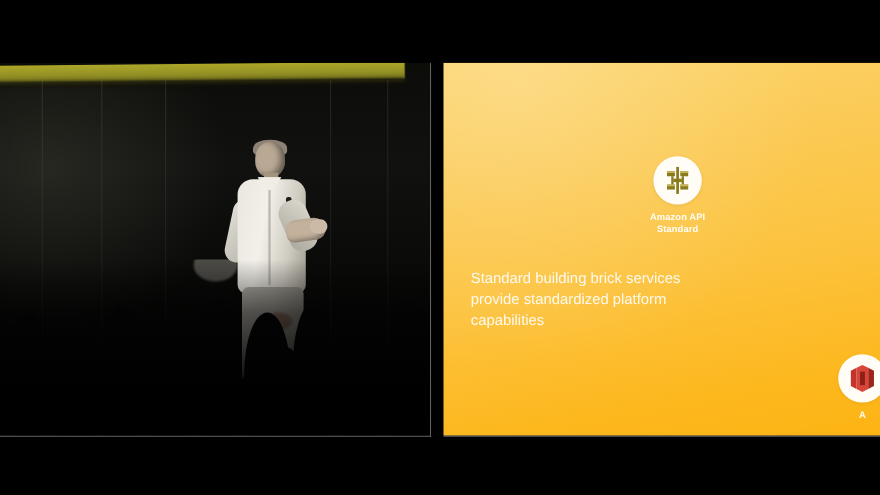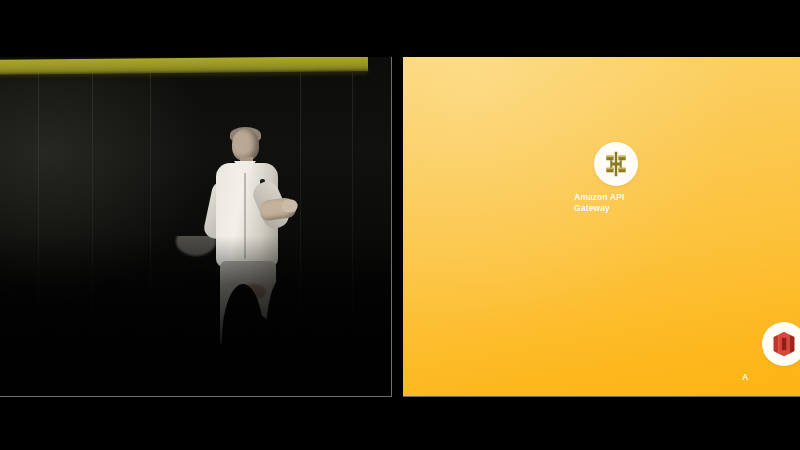--- a/index.html
+++ b/index.html
@@ -132,21 +132,21 @@
     color:#ffffff; font-weight:bold; font-size:25px; line-height:1.26;
     letter-spacing:-0.2px;
     text-shadow:0 1px 1px rgba(190,130,10,.18);
   }
   .slide-subtitle{
     position:absolute; left:25px; top:186px; width:200px;
     color:#fdfcf7; font-size:13.5px; line-height:1.42; font-weight:normal;
     opacity:.96;
   }
 
-  .svc{ position:absolute; width:84px; }
+  .svc{ position:absolute; width:84px; text-align:center; }
   .svc-disc{
     width:44px; height:44px; margin:0 auto; border-radius:50%;
     background:#fffdf6;
     display:flex; align-items:center; justify-content:center;
     box-shadow:0 1px 3px rgba(160,110,10,.18);
   }
   .svc-label{
     margin-top:6px; color:#fffdf5; font-size:8.5px; line-height:1.32;
     font-weight:bold; letter-spacing:.1px;
   }
@@ -211,20 +211,21 @@
       <div class="aud-fade"></div>
     </div>
   </div>
 
   <div id="slide-panel">
     <div class="slide-sheen"></div>
 
     <div class="slide-title">
     </div>
 
+    <div class="slide-subtitle">Standard building brick services provide standardized platform capabilities</div>
 
     <div class="svc" id="svc-apigw">
       <div class="svc-disc">
         <svg width="28" height="28" viewBox="0 0 32 32">
           <g fill="#8a7a1e">
             <rect x="14.6" y="2" width="2.8" height="28"></rect>
             <rect x="5" y="6.5" width="8.2" height="5.2"></rect>
             <rect x="18.8" y="6.5" width="8.2" height="5.2"></rect>
             <rect x="5" y="20.3" width="8.2" height="5.2"></rect>
             <rect x="18.8" y="20.3" width="8.2" height="5.2"></rect>
@@ -235,21 +236,21 @@
           <g fill="#cbb45c">
             <rect x="5" y="6.5" width="8.2" height="1.8"></rect>
             <rect x="18.8" y="6.5" width="8.2" height="1.8"></rect>
             <rect x="5" y="20.3" width="8.2" height="1.8"></rect>
             <rect x="18.8" y="20.3" width="8.2" height="1.8"></rect>
           </g>
         </svg>
       </div>
       <div class="svc-label">
         <div>Amazon API</div>
-        <div>Gateway</div>
+        <div>Standard</div>
       </div>
     </div>
 
 
     <div class="svc" id="svc-cut">
       <div class="svc-disc">
         <svg width="28" height="28" viewBox="0 0 32 32">
           <polygon points="4,8 10,5 10,27 4,24" fill="#c4342a"></polygon>
           <polygon points="28,8 22,5 22,27 28,24" fill="#9e2419"></polygon>
           <polygon points="10,5 16,2 22,5 22,27 16,30 10,27" fill="#d8453a"></polygon>

